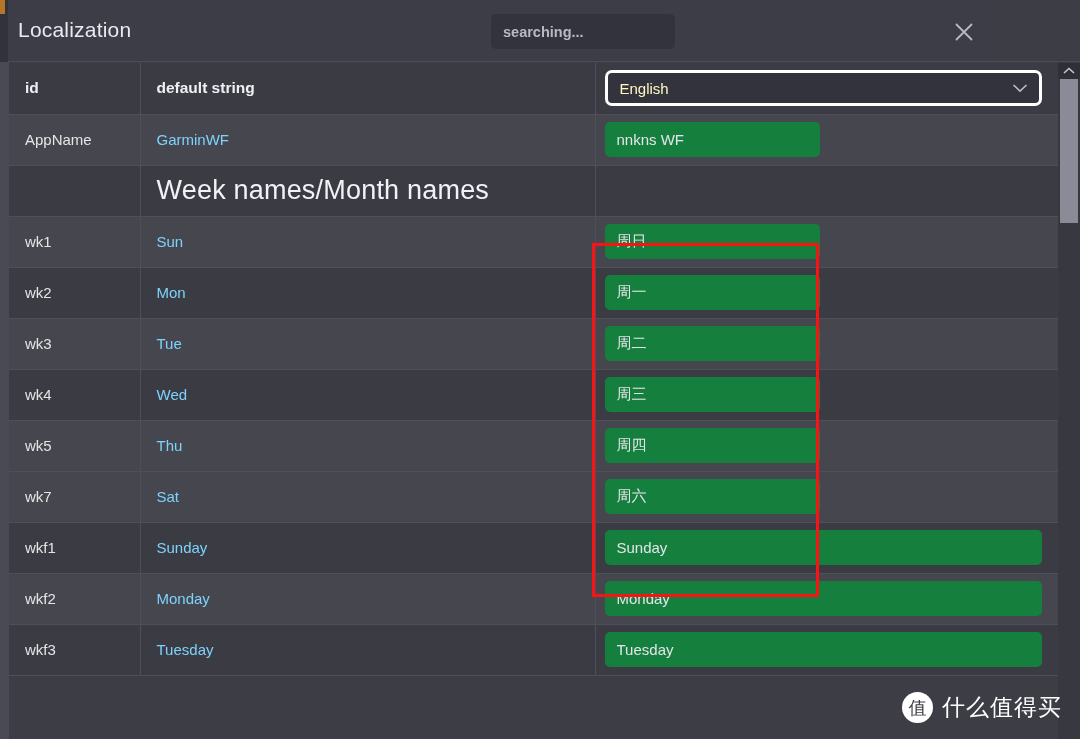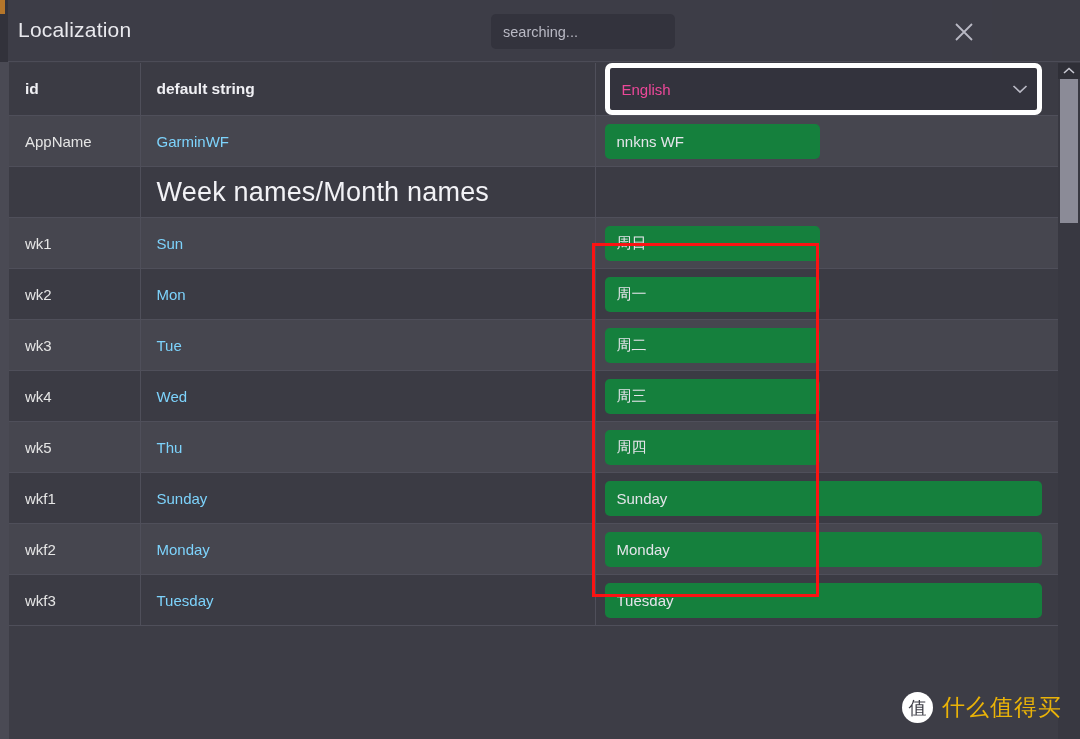--- a/index.html
+++ b/index.html
@@ -71,20 +71,21 @@
     left: 491px; top: 14px;
     width: 184px; height: 35px;
     background: #33333d;
     border: none;
     border-radius: 5px;
     color: #fdba74;
     font-family: "Liberation Sans", "DejaVu Sans", sans-serif;
     font-size: 14.5px;
     padding: 0 12px;
     outline: none;
+    font-weight: bold;
   }
   .search-box::placeholder { color: #b9b9c4; opacity: 1; }
   .close-btn {
     position: absolute;
     right: 12px; top: 16px;
     width: 32px; height: 32px;
     display: flex; align-items: center; justify-content: center;
     cursor: pointer;
   }
   .close-btn svg { display: block; }
@@ -176,25 +177,25 @@
     border-radius: 5px;
     color: #e4e4ea;
     font-family: "Liberation Sans", "DejaVu Sans", sans-serif;
     font-size: 15px;
     padding: 0 12px;
     outline: none;
   }
   .val-input.narrow { width: 215px; }
   .val-input.dropdown {
     width: 437px;
-    height: 52px;
+    height: 36px;
     background: #33333d;
-    border: 5px solid #ffffff;
+    border: 3px solid #ffffff;
     border-radius: 7px;
-    color: #ec4899;
+    color: #fef9c3;
     padding: 0 12px;
     position: relative;
   }
   .dd-wrap { position: relative; width: 437px; }
   .dd-chevron {
     position: absolute;
     right: 14px; top: 50%;
     transform: translateY(-50%);
     pointer-events: none;
   }
@@ -224,21 +225,21 @@
     width: 31px; height: 31px;
     border-radius: 50%;
     background: #ffffff;
     color: #3b3b44;
     font-size: 18px;
     line-height: 31px;
     text-align: center;
     font-family: "DejaVu Sans", sans-serif;
   }
   .wm-text {
-    color: #eab308;
+    color: #ffffff;
     font-size: 23px;
     letter-spacing: 1px;
     font-family: Liberation Serif, serif;
   }
 </style>
 </head>
 <body>
 
 <div id="app">
 
@@ -319,20 +320,27 @@
               <input class="val-input narrow" value="周三" style="">
             </td>
           </tr>
           <tr class="row-a">
             <td class="cell-id">wk5</td>
             <td class="cell-def">Thu</td>
             <td class="cell-val">
               <input class="val-input narrow" value="周四" style="">
             </td>
           </tr>
+          <tr class="row-a">
+            <td class="cell-id">wk7</td>
+            <td class="cell-def">Sat</td>
+            <td class="cell-val">
+              <input class="val-input narrow" value="周六" style="">
+            </td>
+          </tr>
           <tr class="row-b">
             <td class="cell-id">wkf1</td>
             <td class="cell-def">Sunday</td>
             <td class="cell-val">
               <input class="val-input" value="Sunday" style="">
             </td>
           </tr>
           <tr class="row-a">
             <td class="cell-id">wkf2</td>
             <td class="cell-def">Monday</td>

